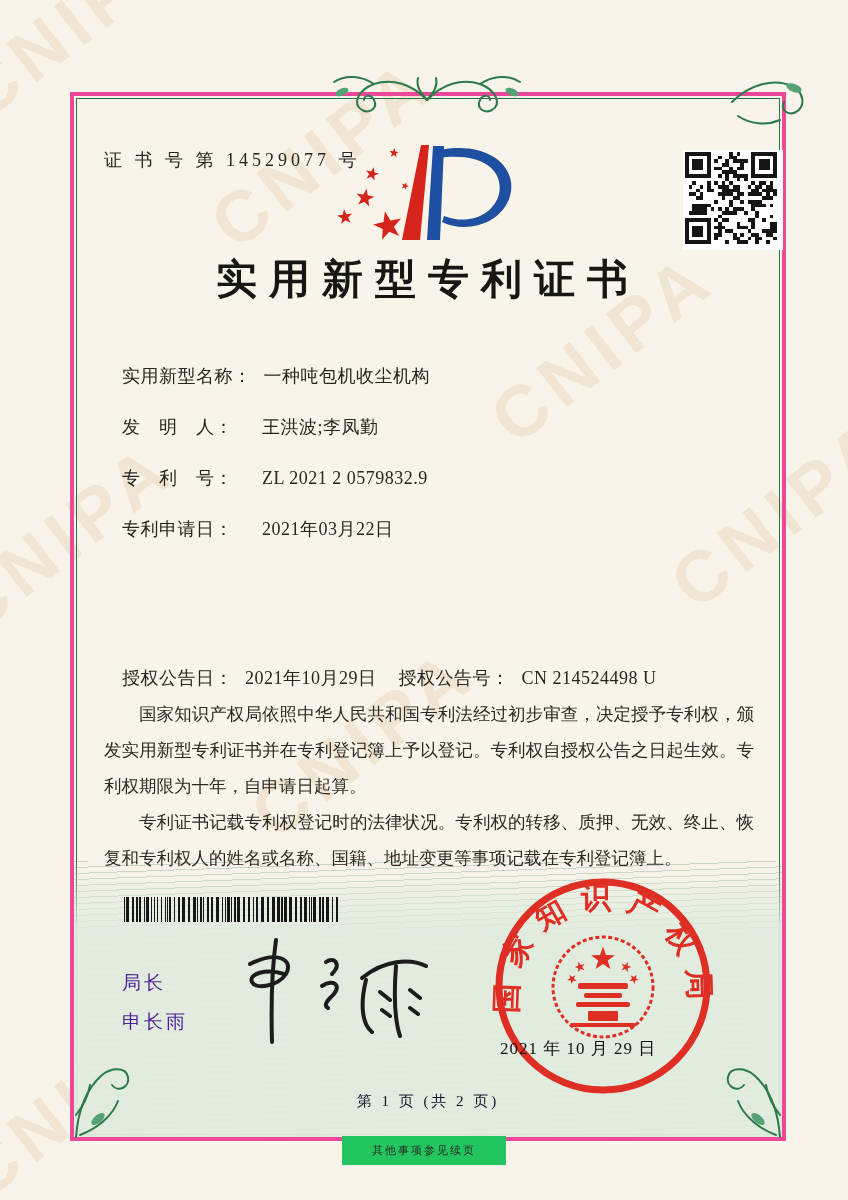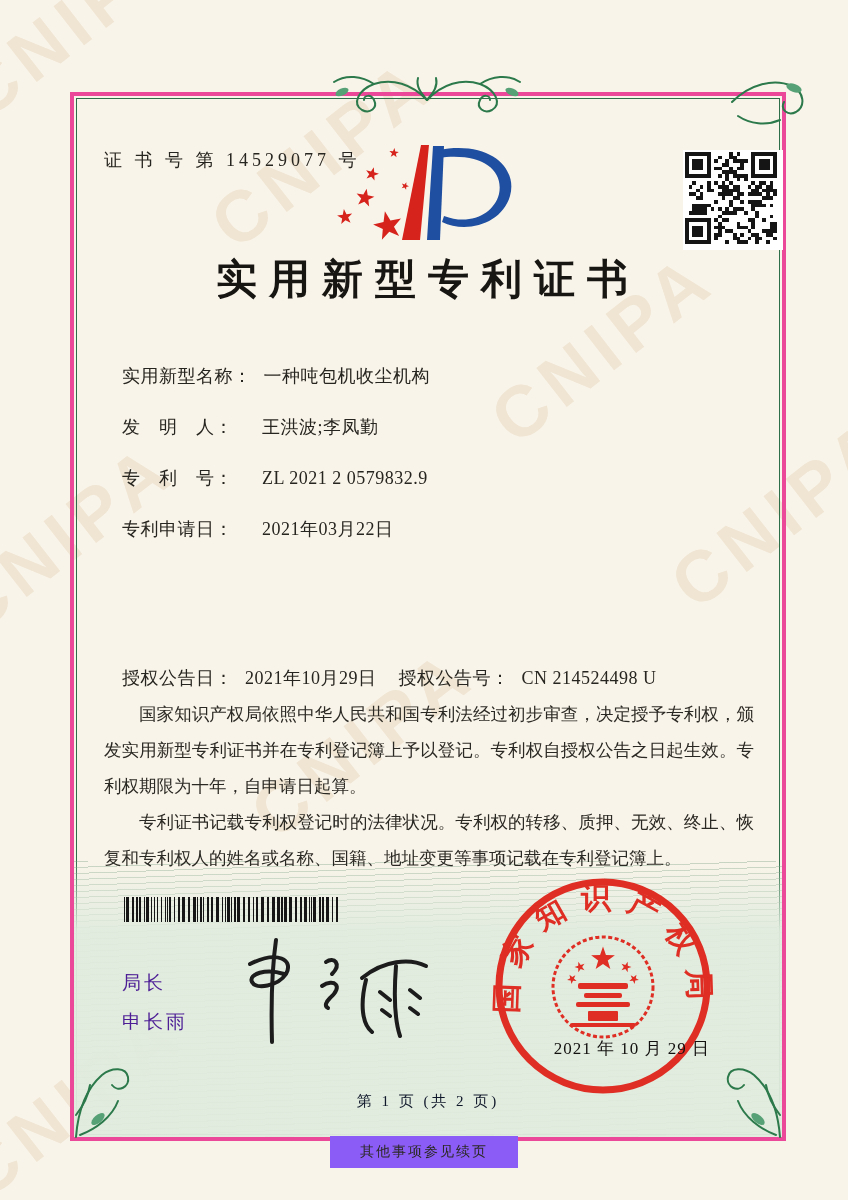--- a/index.html
+++ b/index.html
@@ -50,30 +50,30 @@
     font-size:17.5px;line-height:36px;color:#2b2923;text-align:justify;
   }
   .paras p{margin:0;text-indent:2em;}
   .barcode{position:absolute;left:50px;top:801px;}
   .officer{position:absolute;left:48px;top:874px;font-family:"Liberation Sans","DejaVu Sans",sans-serif;
     font-size:19px;letter-spacing:3px;color:#4c1d95;}
   .officer div{margin-bottom:13px;}
   .sigbox{position:absolute;left:140px;top:838px;z-index:4;}
   .sealbox{position:absolute;left:418px;top:779px;width:222px;height:222px;opacity:.95;z-index:3;}
   .seal-date{
-    position:absolute;left:426px;top:941px;width:210px;text-align:right;
+    position:absolute;left:426px;top:941px;width:210px;text-align:left;
     font-size:17px;letter-spacing:1px;color:#141210;z-index:5;
   }
   .page-info{
     position:absolute;left:0;top:996px;width:100%;text-align:center;
     font-size:15px;letter-spacing:3px;color:#0f172a;z-index:4;
   }
   .continuation{
     position:absolute;left:50%;top:1136px;transform:translateX(-50%);
-    background:#8b5cf6;padding:7px 30px;font-size:14px;letter-spacing:2px;
+    background:#22c55e;padding:7px 30px;font-size:11px;letter-spacing:2px;
     color:#2b2923;z-index:2;white-space:nowrap;
   }
 </style>
 </head>
 <body>
 
 <div class="sheet">
 
   <span class="wm" style="left:-55px;top:70px">CNIPA</span>
   <span class="wm" style="left:195px;top:200px">CNIPA</span>

